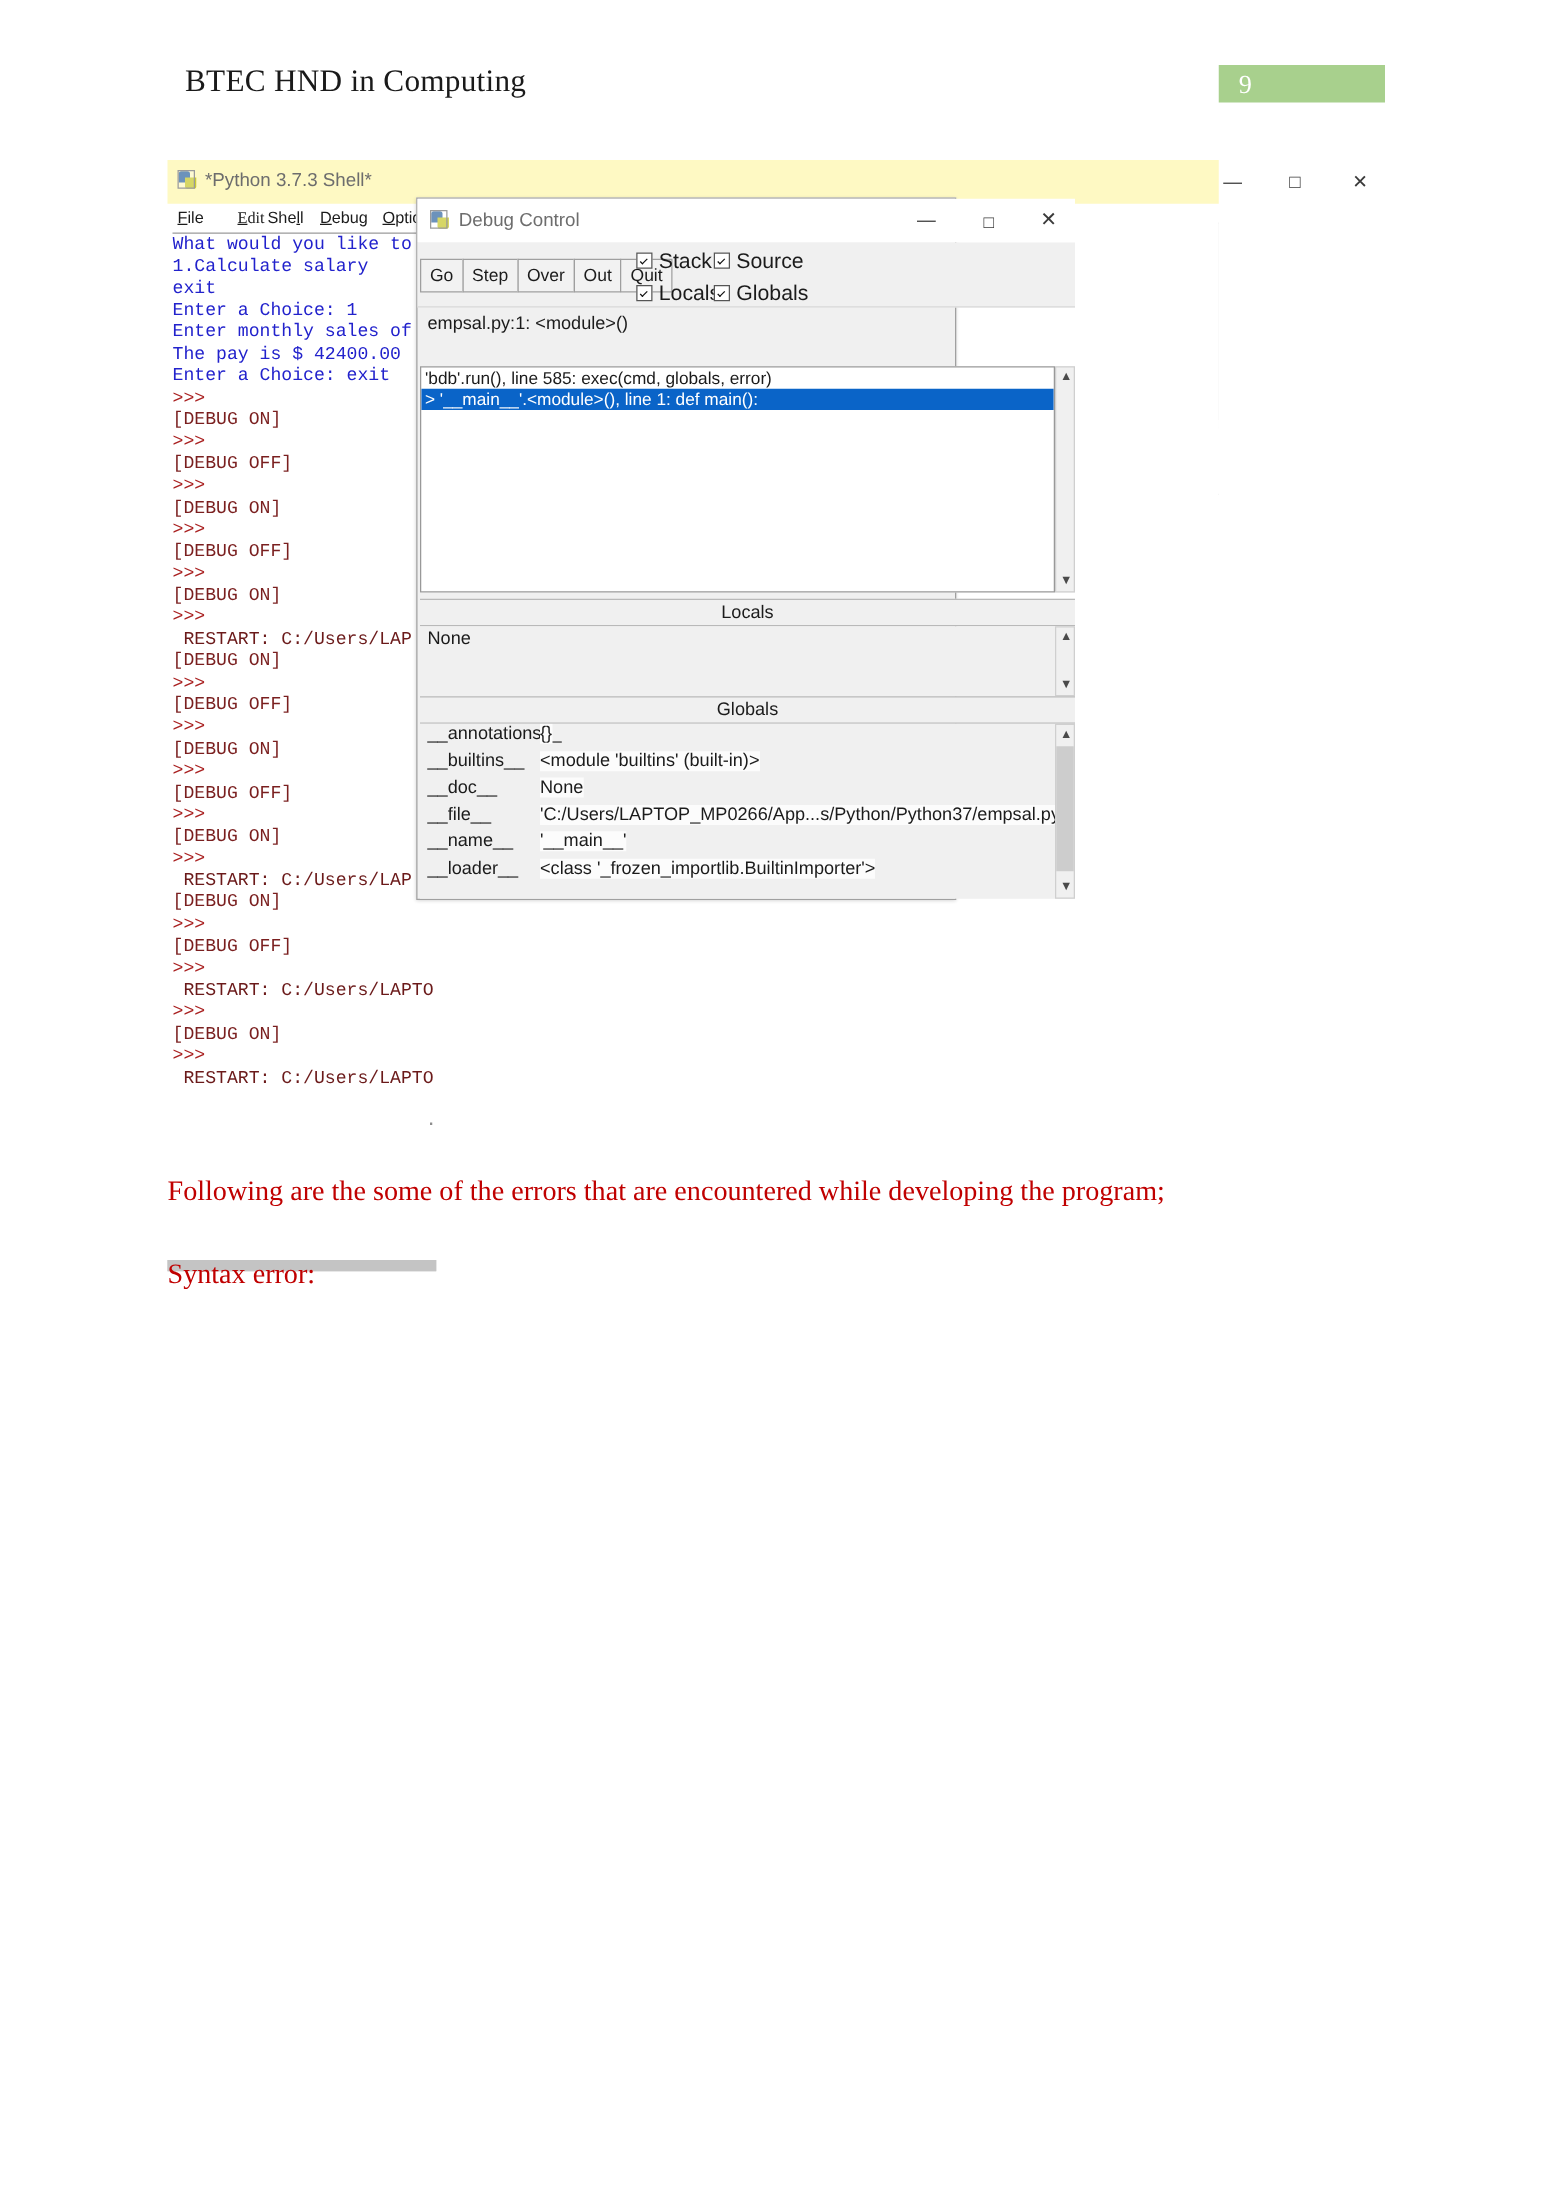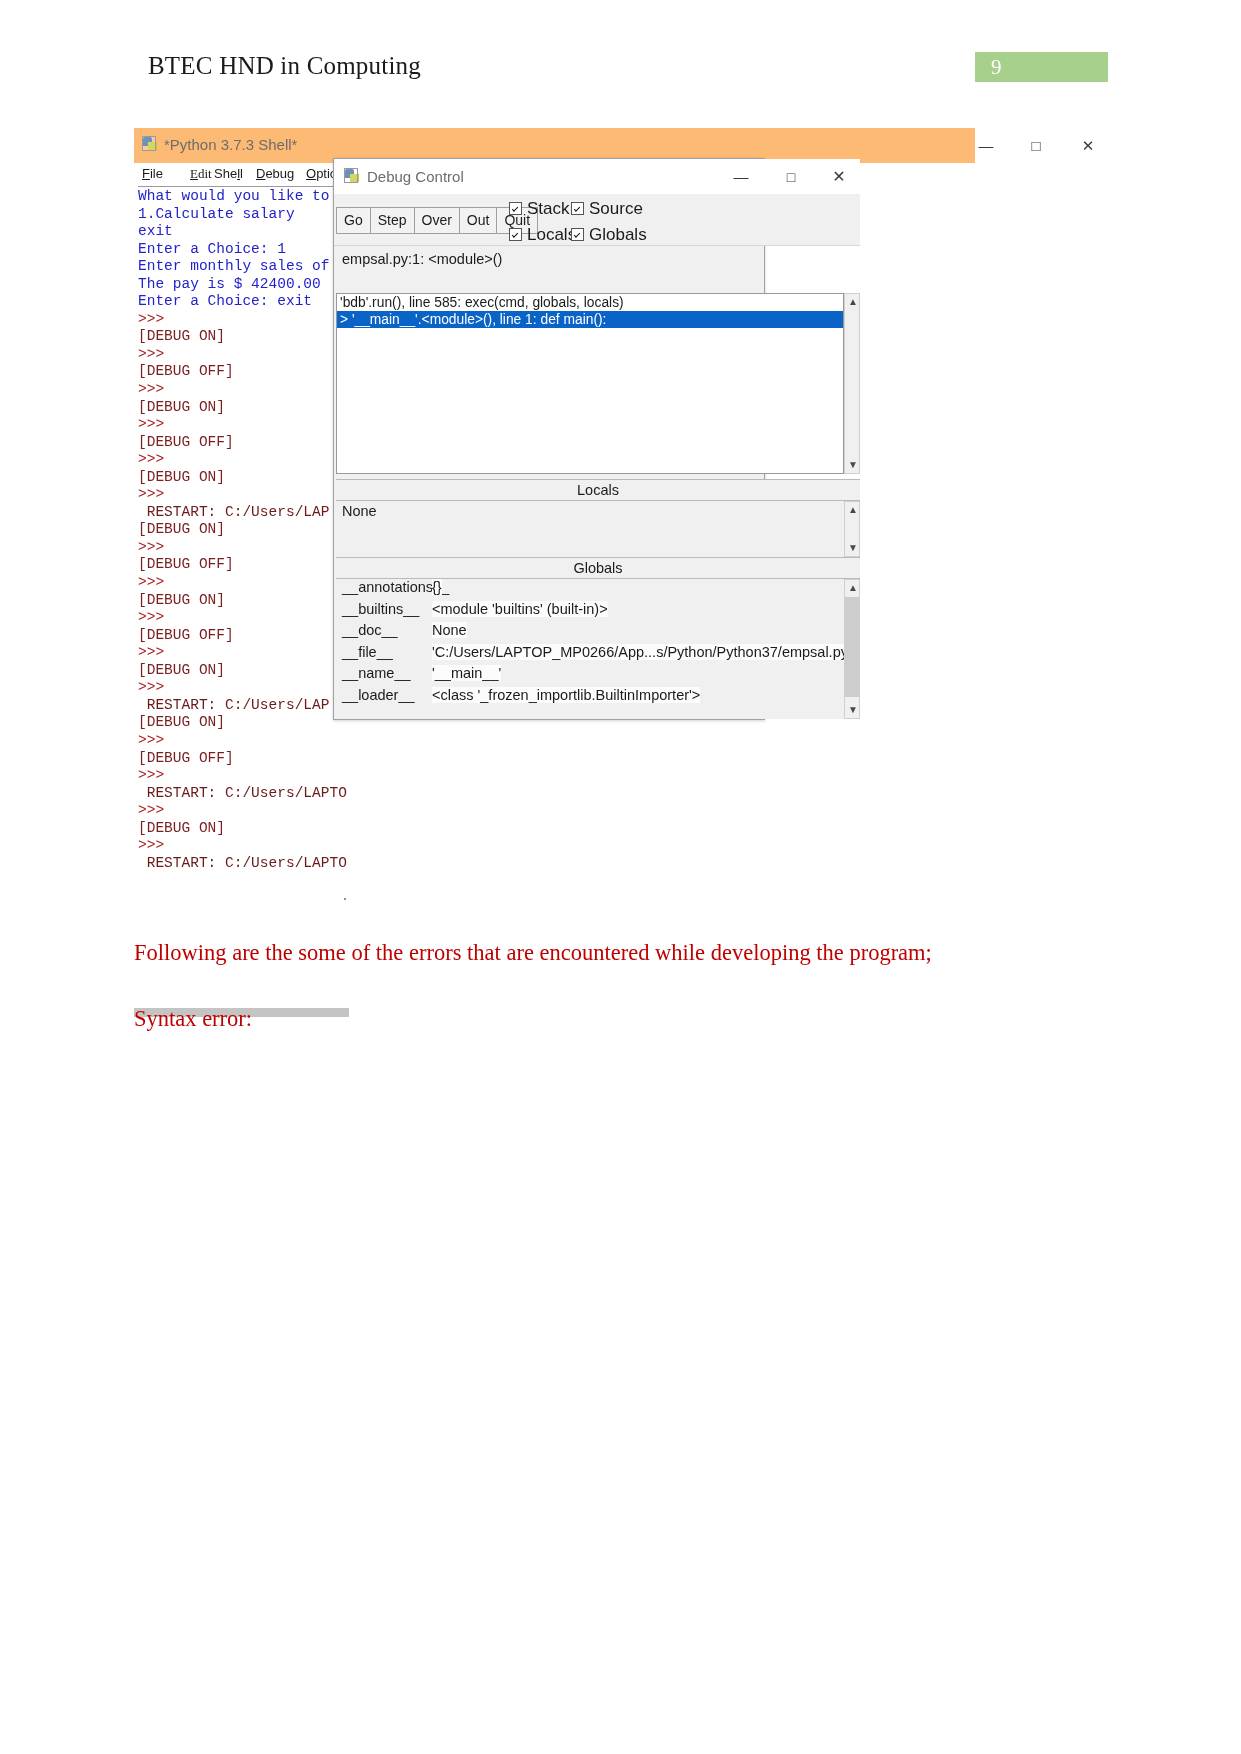--- a/index.html
+++ b/index.html
@@ -23,21 +23,21 @@
   }
 
   
   #shell-window {
     position:absolute; left:134px; top:128px; width:841px; height:770px;
     background:#ffffff;
     font-family:"Liberation Sans", sans-serif;
   }
   #shell-titlebar {
     position:absolute; left:0; top:0; width:841px; height:35px;
-    background:#fdba74;
+    background:#fef9c3;
   }
   .py-icon {
     display:inline-block; width:17px; height:17px; position:relative;
     vertical-align:-3px;
   }
   .py-icon i {
     position:absolute; display:block;
   }
   .py-icon .pg1 { left:1px; top:1px; width:9px; height:9px; background:#3b6ea5; border-radius:2px 2px 0 0;}
   .py-icon .pg2 { left:6px; top:6px; width:9px; height:9px; background:#c8c832; border-radius:0 0 2px 2px;}
@@ -327,21 +327,21 @@
     <span class="box"></span><span>Locals</span>
   </span>
   <span class="chk" id="chk-globals">
     <span class="box"></span><span>Globals</span>
   </span>
 
   <div id="debug-toolbar-rule"></div>
   <div id="frame-label">empsal.py:1: &lt;module&gt;()</div>
 
   <div id="stack-list">
-      <div class="stack-row">'bdb'.run(), line 585: exec(cmd, globals, locals)</div>
+      <div class="stack-row">'bdb'.run(), line 585: exec(cmd, globals, error)</div>
       <div class="stack-row selected">&gt; '__main__'.&lt;module&gt;(), line 1: def main():</div>
     </div>
   <div id="stack-scroll">
     <span class="sb-arrow" style="top:2px;">▲</span>
     <span class="sb-arrow" style="top:165px;">▼</span>
   </div>
 
   <div class="section-header" id="locals-header">Locals</div>
   <div id="locals-pane">
     <div id="locals-value">None</div>

